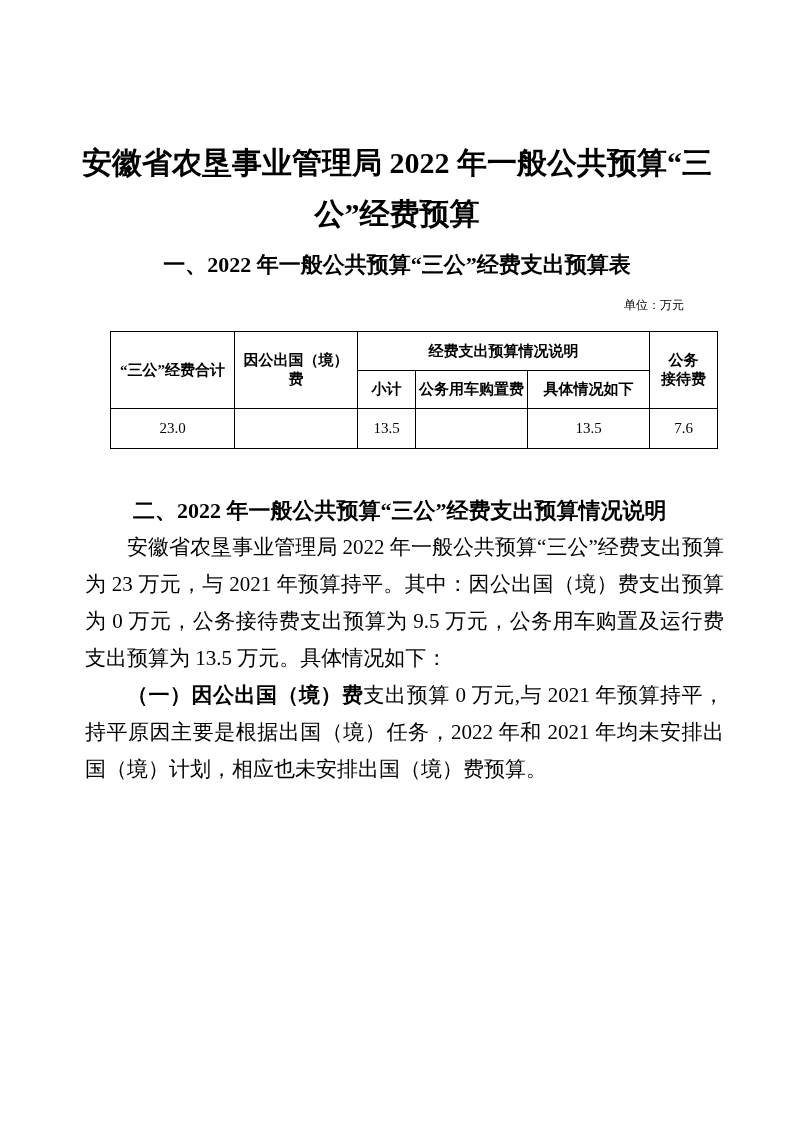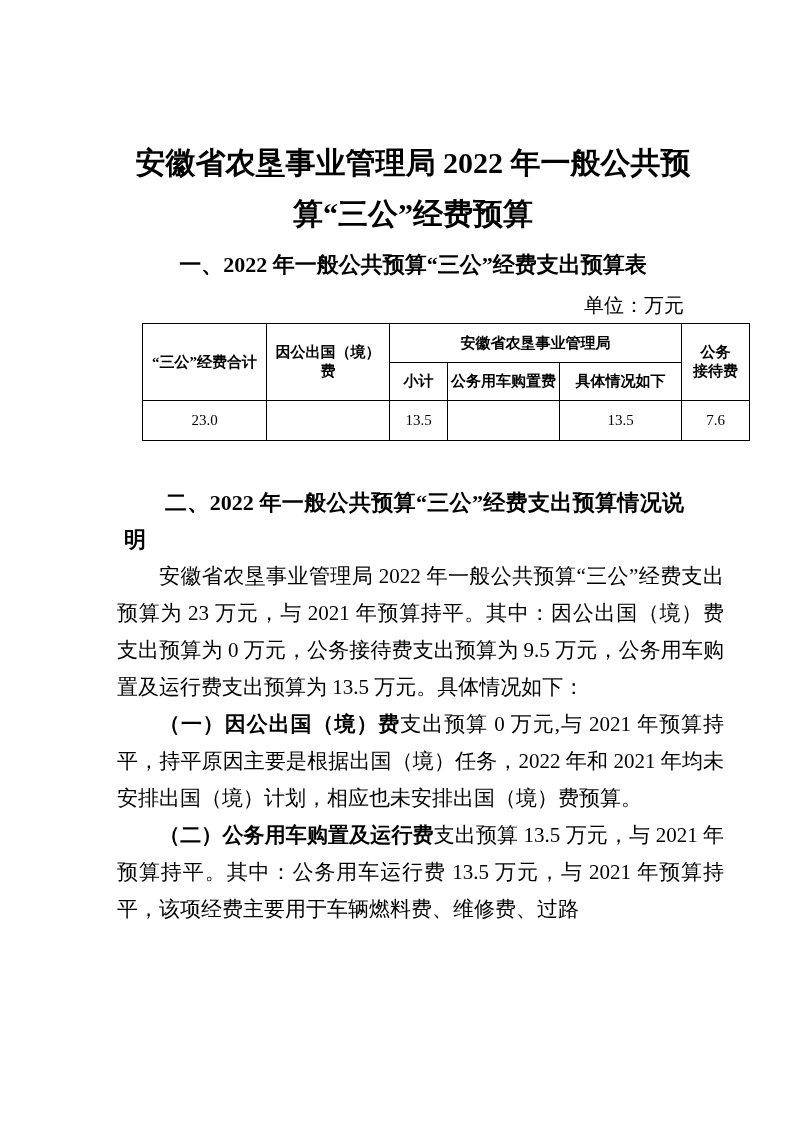--- a/index.html
+++ b/index.html
@@ -6,39 +6,38 @@
   html, body { background: #ffffff; }
   .page {
     position: relative;
     width: 794px;
     height: 948px;
     margin: 0 auto;
     background: #ffffff;
     color: #000000;
     font-family: "Liberation Serif", "DejaVu Serif", serif;
     overflow: hidden;
-    padding-left: 32px;
   }
   .doc-title {
     margin: 137px 70px 0 70px;
     font-size: 30px;
     line-height: 51px;
     font-weight: 700;
     text-align: center;
   }
   .sec1-heading {
     margin: 9px 85px 12px 85px;
     font-size: 22px;
     line-height: 34px;
     font-weight: 700;
     text-align: center;
   }
   .unit-line {
-    margin: 2px 110px 7px 85px;
-    font-size: 20px;
+    margin: 2px 110px 15px 85px;
+    font-size: 12px;
     line-height: 22px;
     text-align: right;
   }
   .budget-table {
     border-collapse: collapse;
     table-layout: fixed;
     width: 607px;
     margin: 4px 0 0 110px;
     text-align: center;
   }
@@ -95,21 +94,21 @@
       <col style="width:123px">
       <col style="width:58px">
       <col style="width:112px">
       <col style="width:122px">
       <col style="width:68px">
     </colgroup>
     <tbody>
       <tr class="hrow1">
         <td class="th" rowspan="2">“三公”经费合计</td>
         <td class="th" rowspan="2">因公出国（境）费</td>
-        <td class="th" colspan="3">安徽省农垦事业管理局</td>
+        <td class="th" colspan="3">经费支出预算情况说明</td>
         <td class="th two-line" rowspan="2">
           <span>公务</span>
           <span>接待费</span>
         </td>
       </tr>
       <tr class="hrow2">
         <td class="th">小计</td>
         <td class="th">公务用车购置费</td>
         <td class="th">具体情况如下</td>
       </tr>
@@ -123,17 +122,16 @@
       </tr>
     </tbody>
   </table>
 
   <h2 class="sec2-heading">二、2022 年一般公共预算“三公”经费支出预算情况说明</h2>
 
   <p class="body-para">安徽省农垦事业管理局 2022 年一般公共预算“三公”经费支出预算为 23 万元，与 2021 年预算持平。其中：因公出国（境）费支出预算为 0 万元，公务接待费支出预算为 9.5 万元，公务用车购置及运行费支出预算为 13.5 万元。具体情况如下：</p>
 
   <p class="body-para"><span class="lead">（一）因公出国（境）费</span><span>支出预算 0 万元,与 2021 年预算持平，持平原因主要是根据出国（境）任务，2022 年和 2021 年均未安排出国（境）计划，相应也未安排出国（境）费预算。</span></p>
 
-  <p class="body-para"><span class="lead">（二）公务用车购置及运行费</span><span>支出预算 13.5 万元，与 2021 年预算持平。其中：公务用车运行费 13.5 万元，与 2021 年预算持平，该项经费主要用于车辆燃料费、维修费、过路</span></p>
 
   <div class="page-num">1</div>
 
 </div>
 
 </body></html>

